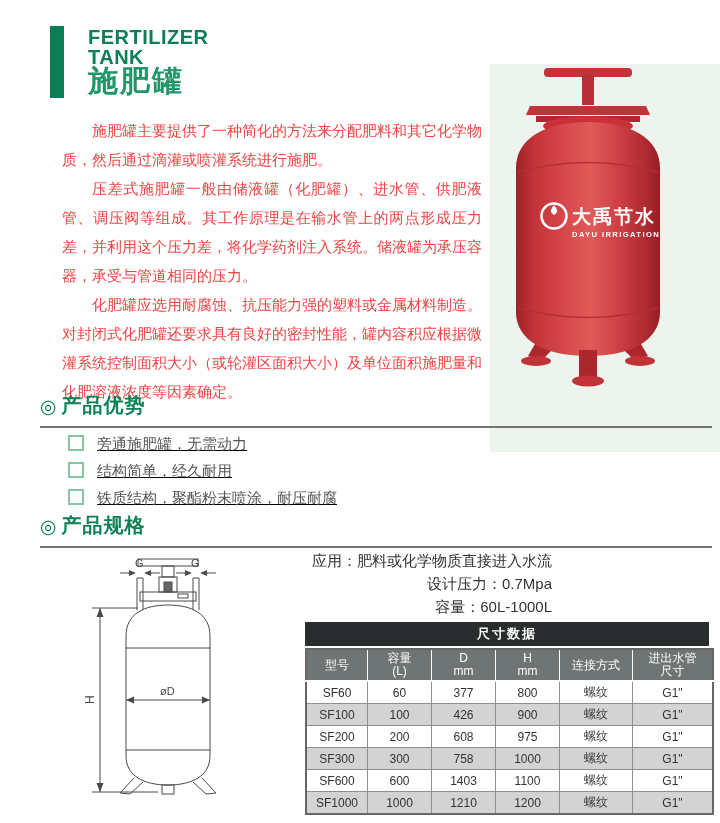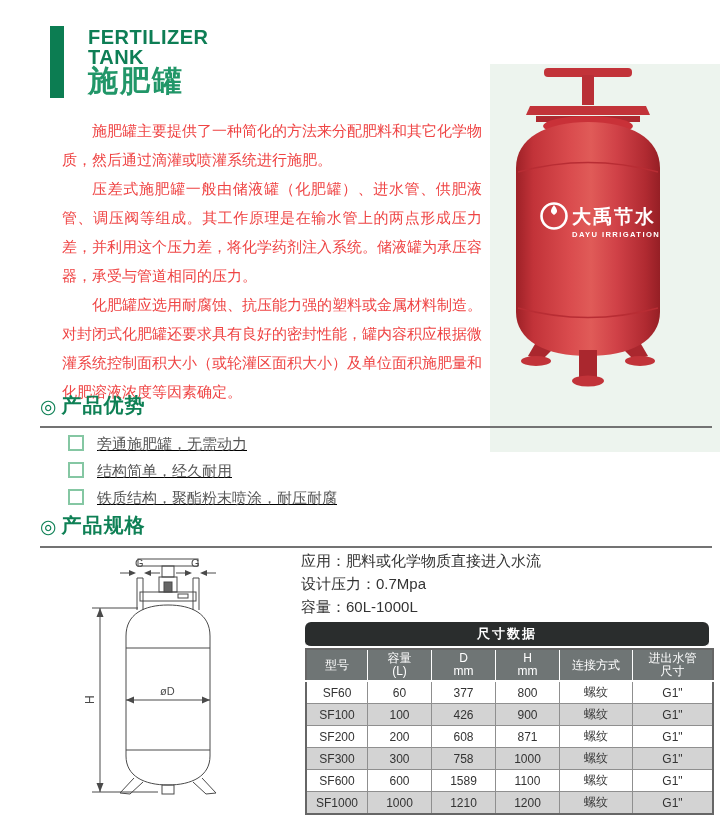--- a/index.html
+++ b/index.html
@@ -45,31 +45,30 @@
   .hd-spec { top:512px; }
   
   .adv-list { position:absolute; left:68px; top:435px; }
   .adv-item { display:flex; align-items:flex-start; height:27px;text-decoration:underline; }
   .checkbox {
     width:12px; height:12px; border:2px solid #85c7a3;
     margin-right:13px; flex:0 0 auto;
   }
   .adv-item .adv-text { font-size:15px; color:#555; }
   
-  .spec-info { position:absolute; left:301px; top:549px; font-size:15px; color:#333; }
+  .spec-info { position:absolute; left:312px; top:549px; font-size:15px; color:#333;text-align:right; }
   .spec-info div { height:23px; line-height:23px; }
   
   .drawing { position:absolute; left:80px; top:552px; }
   
   .tbl-wrap { position:absolute; left:305px; top:622px; width:404px; }
   .tbl-title {
     height:24px; line-height:24px; background:#2a2d2d; color:#fff;
     font-size:13px; font-weight:bold; text-align:center; letter-spacing:2px;
     border-bottom:2px solid #fff;
-    border-radius:6px;
   }
   table.size { border-collapse:collapse; width:404px; table-layout:fixed; }
   table.size th {
     background:#6f7575; color:#fff; font-weight:normal; font-size:12px;
     height:30px; line-height:13px; text-align:center; padding:0;
     border:1px solid #ffffff; border-bottom:2px solid #ffffff;
   }
   table.size th span { display:block; }
   table.size td {
     font-size:12px; color:#333; text-align:center; height:21px; padding:0;
@@ -261,36 +260,36 @@
             <td>100</td>
             <td>426</td>
             <td>900</td>
             <td>螺纹</td>
             <td>G1"</td>
         </tr>
         <tr>
           <td>SF200</td>
             <td>200</td>
             <td>608</td>
-            <td>871</td>
+            <td>975</td>
             <td>螺纹</td>
             <td>G1"</td>
         </tr>
         <tr class="alt">
           <td>SF300</td>
             <td>300</td>
             <td>758</td>
             <td>1000</td>
             <td>螺纹</td>
             <td>G1"</td>
         </tr>
         <tr>
           <td>SF600</td>
             <td>600</td>
-            <td>1589</td>
+            <td>1403</td>
             <td>1100</td>
             <td>螺纹</td>
             <td>G1"</td>
         </tr>
         <tr class="alt">
           <td>SF1000</td>
             <td>1000</td>
             <td>1210</td>
             <td>1200</td>
             <td>螺纹</td>

